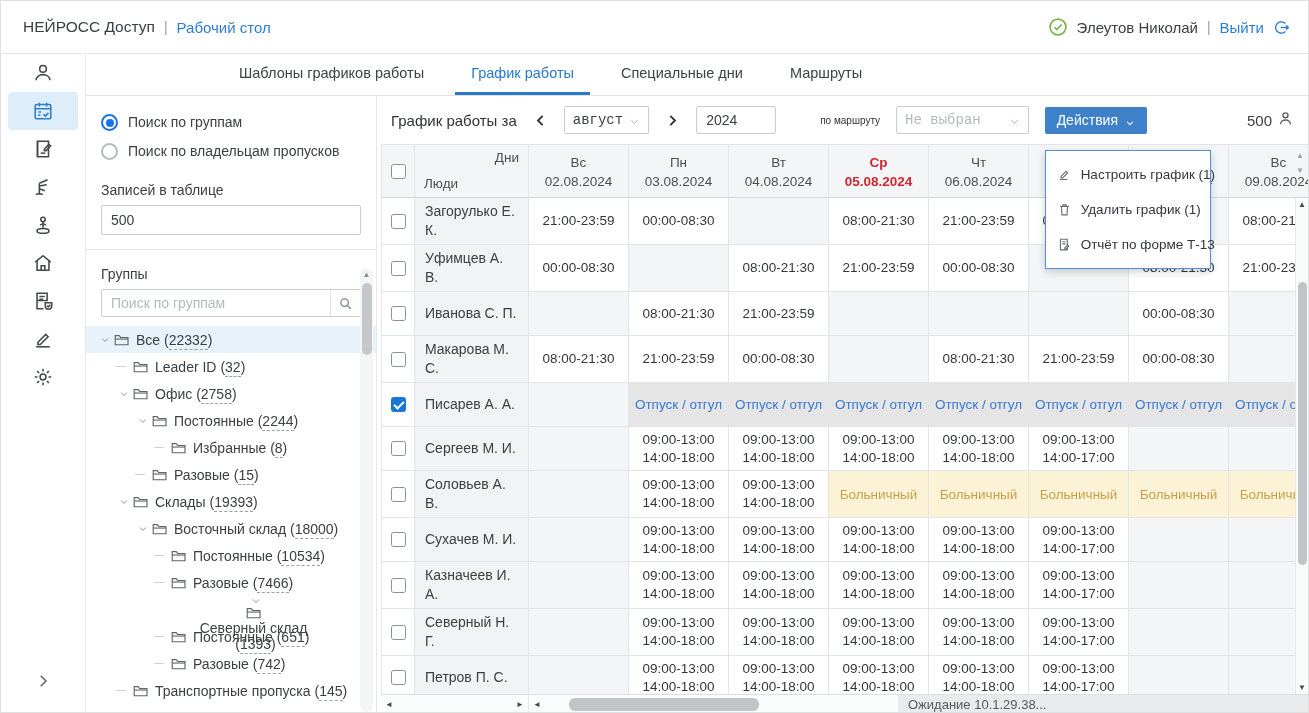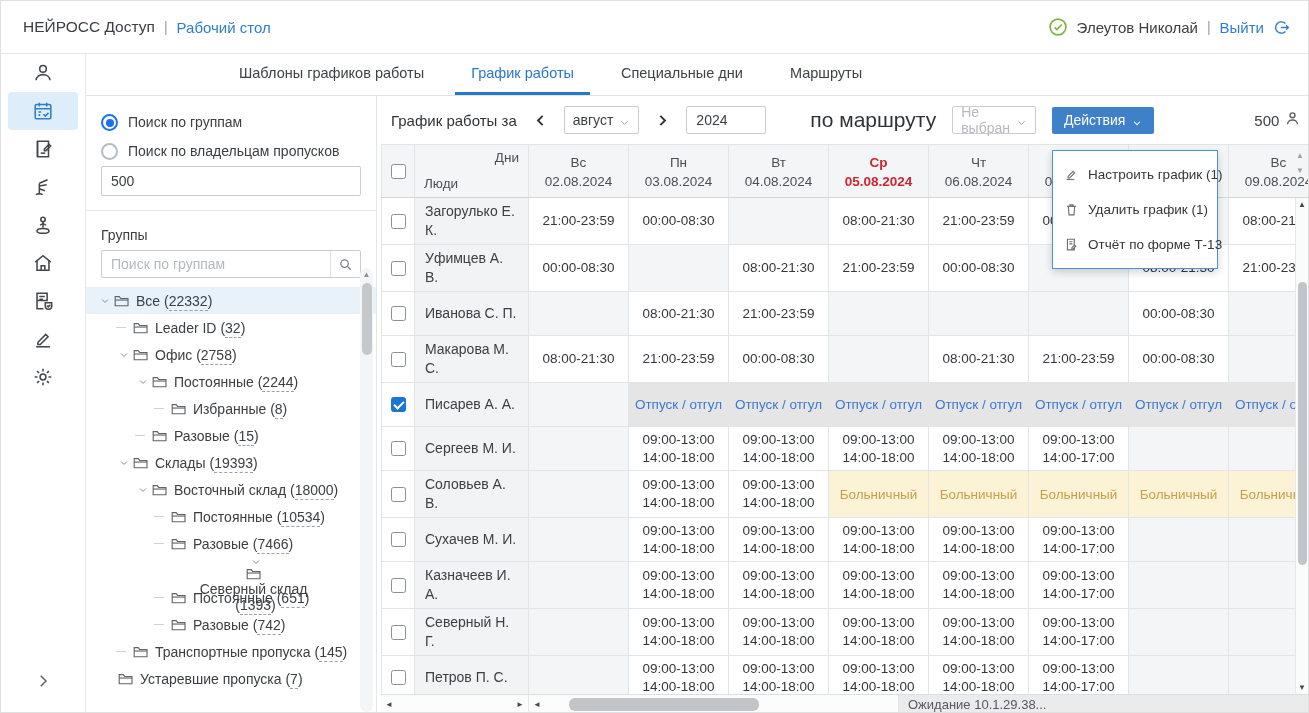--- a/index.html
+++ b/index.html
@@ -66,27 +66,27 @@
   .cnt .num { border-bottom:1px dashed #9aa0a6; padding-bottom:1px; }
   .lp-vscroll { position:absolute; right:3px; top:172px; bottom:2px; width:13px; background:#f4f5f6; border-radius:7px; }
   .lp-vscroll .arr { text-align:center; font-size:8px; color:#8a9096; line-height:14px; }
   .lp-thumb { position:absolute; left:1.5px; width:10px; top:15px; height:72px; background:#c4c8cb; border-radius:5px; }
 
   
   .tablearea { flex:1; min-width:0; display:flex; flex-direction:column; padding-left:4px; position:relative; }
   .toolbar { height:48px; display:flex; align-items:center; padding:0 14px 0 10px; gap:16px; }
   .tb-title { font-size:15px; color:#2f3337; white-space:nowrap; }
   .nav-chev { width:15px; height:15px; color:#2f3337; cursor:pointer; flex:0 0 auto; }
-  .selectbox { height:28px; border:1px solid #c9cdd0; border-radius:2px; background:#fff; display:flex; align-items:center; justify-content:space-between; padding:0 8px; font-size:14px; color:#3c4043; cursor:pointer; }
+  .selectbox { height:28px; border:1px solid #c9cdd0; border-radius:2px; background:#fff; display:flex; align-items:center; justify-content:space-between; padding:0 8px; font-size:14px; color:#3c4043; cursor:pointer;font-family:Liberation Mono, monospace; }
   .selectbox .caret { width:11px; height:11px; color:#9aa0a6; margin-left:6px; flex:0 0 auto; }
   .selectbox.placeholder { color:#b4b9bd; }
   .w-month { width:97px; }
   .w-route { width:198px; }
   .yearinput { width:80px; height:28px; border:1px solid #c9cdd0; border-radius:2px; padding:0 9px; font-size:14px; color:#3c4043; font-family:inherit; }
-  .route-label { font-size:21px; color:#2f3337; margin-left:28px; white-space:nowrap; }
+  .route-label { font-size:10px; color:#2f3337; margin-left:28px; white-space:nowrap; }
   .actions-wrap { margin-left:auto; position:relative; }
   .btn-actions { height:27px; min-width:92px; background:#3f81c8; color:#fff; border:none; border-radius:2px; font-size:14px; font-family:inherit; display:flex; align-items:center; justify-content:center; gap:7px; padding:0 12px; cursor:pointer; }
   .btn-actions .caret { width:10px; height:10px; color:#fff; }
   .people-badge { margin-left:84px; display:flex; align-items:center; gap:5px; color:#3c4043; font-size:15px; }
   .people-badge svg { width:17px; height:17px; color:#5f6368; }
 
   
   .menu { position:absolute; left:0; top:43px; width:166px; background:#fff; border:1px solid #4b93d8; box-shadow:0 3px 8px rgba(0,0,0,.18); z-index:60; padding:6px 0; }
   .menu-item { display:flex; align-items:center; gap:9px; height:35px; padding:0 11px; font-size:13.5px; color:#33373b; cursor:pointer; white-space:nowrap; }
   .menu-item svg { width:15px; height:15px; color:#6b7075; flex:0 0 auto; }
@@ -272,20 +272,21 @@
         <aside class="leftpanel">
           <div class="radio-row">
             <span class="radio on"></span>
             <span class="radio-label">Поиск по группам</span>
           </div>
           <div class="radio-row">
             <span class="radio"></span>
             <span class="radio-label">Поиск по владельцам пропусков</span>
           </div>
           <div class="fgroup">
+            <div class="flabel">Записей в таблице</div>
             <input class="txtinput" value="500" style="">
           </div>
           <div class="panel-div"></div>
           <div class="fgroup">
             <div class="flabel">Группы</div>
             <div class="searchbox">
               <input placeholder="Поиск по группам" style="">
               <span class="searchbtn">
                 <svg viewBox="0 0 24 24" fill="none" stroke="currentColor" stroke-width="2">
                     <circle cx="10.5" cy="10.5" r="6"></circle>

